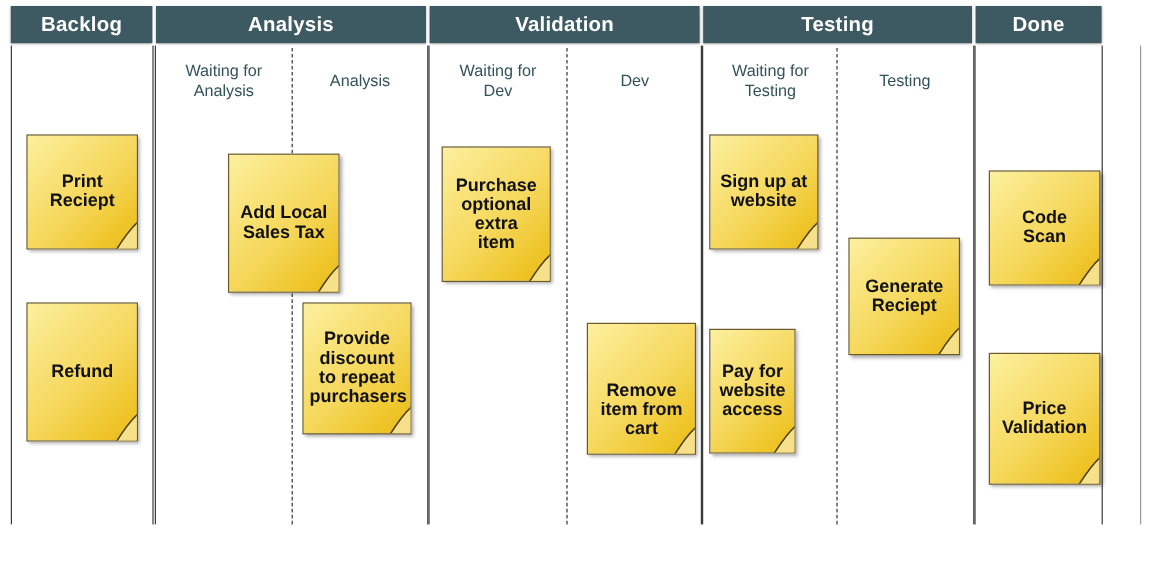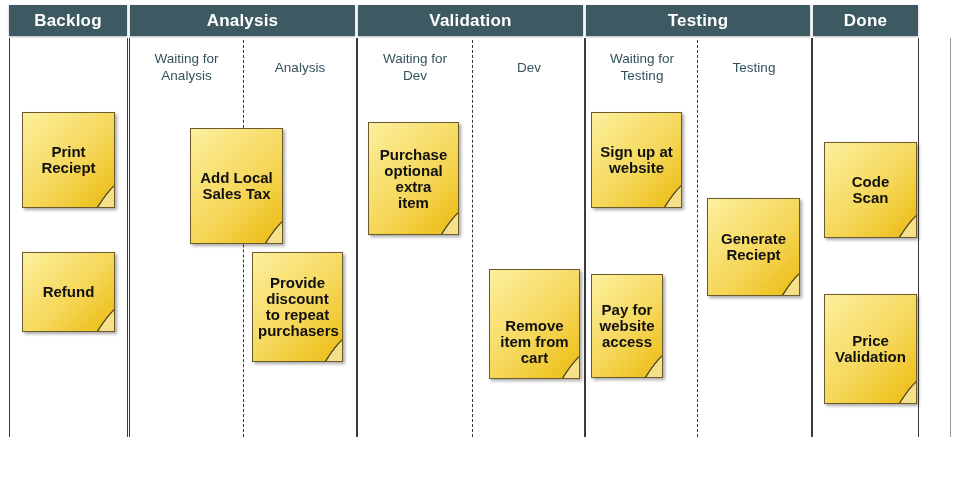--- a/index.html
+++ b/index.html
@@ -174,21 +174,21 @@
   <div class="sublabel" style="left:702px; top:59px; width:104px;">Testing</div>
 
   <div class="note" style="left:22px; top:112px; width:93px; height:96px;">
     <div class="note-text">Print<br>Reciept</div>
     <svg class="curl" viewBox="0 0 26 30">
       <path d="M26 30 L26 7 C20 12 15 19 8 30 Z" fill="#f7e08a" stroke="#55471f" stroke-width="1.1"></path>
       <path d="M26 7 C20 12 15 19 8 30" fill="none" stroke="#55471f" stroke-width="1.1"></path>
     </svg>
   </div>
 
-  <div class="note" style="left:22px; top:252px; width:93px; height:80px;">
+  <div class="note" style="left:22px; top:252px; width:93px; height:116px;">
     <div class="note-text">Refund</div>
     <svg class="curl" viewBox="0 0 26 30">
       <path d="M26 30 L26 7 C20 12 15 19 8 30 Z" fill="#f7e08a" stroke="#55471f" stroke-width="1.1"></path>
       <path d="M26 7 C20 12 15 19 8 30" fill="none" stroke="#55471f" stroke-width="1.1"></path>
     </svg>
   </div>
 
   <div class="note" style="left:142px; top:128px; width:93px; height:116px;margin-left:48px;">
     <div class="note-text">Add Local<br>Sales Tax</div>
     <svg class="curl" viewBox="0 0 26 30">

